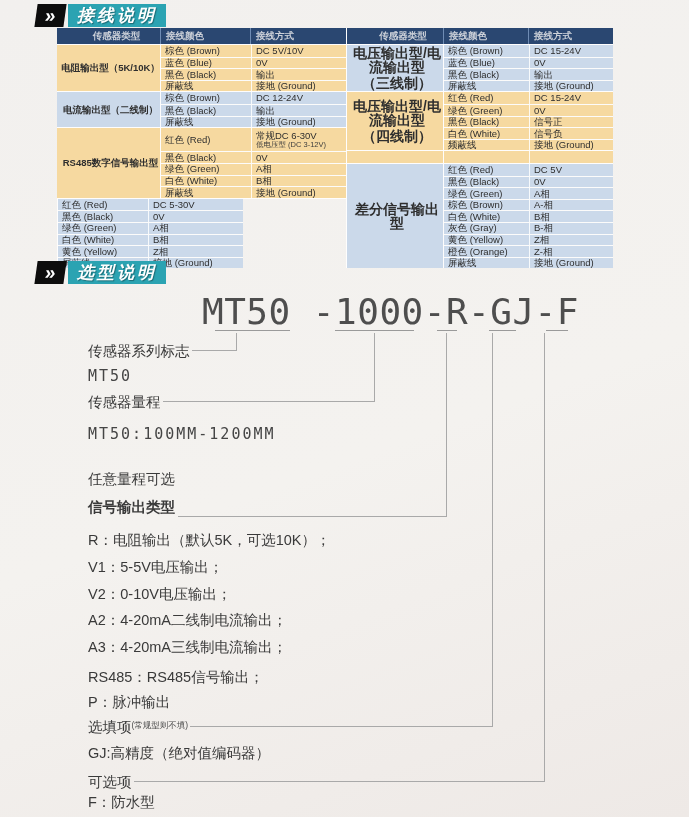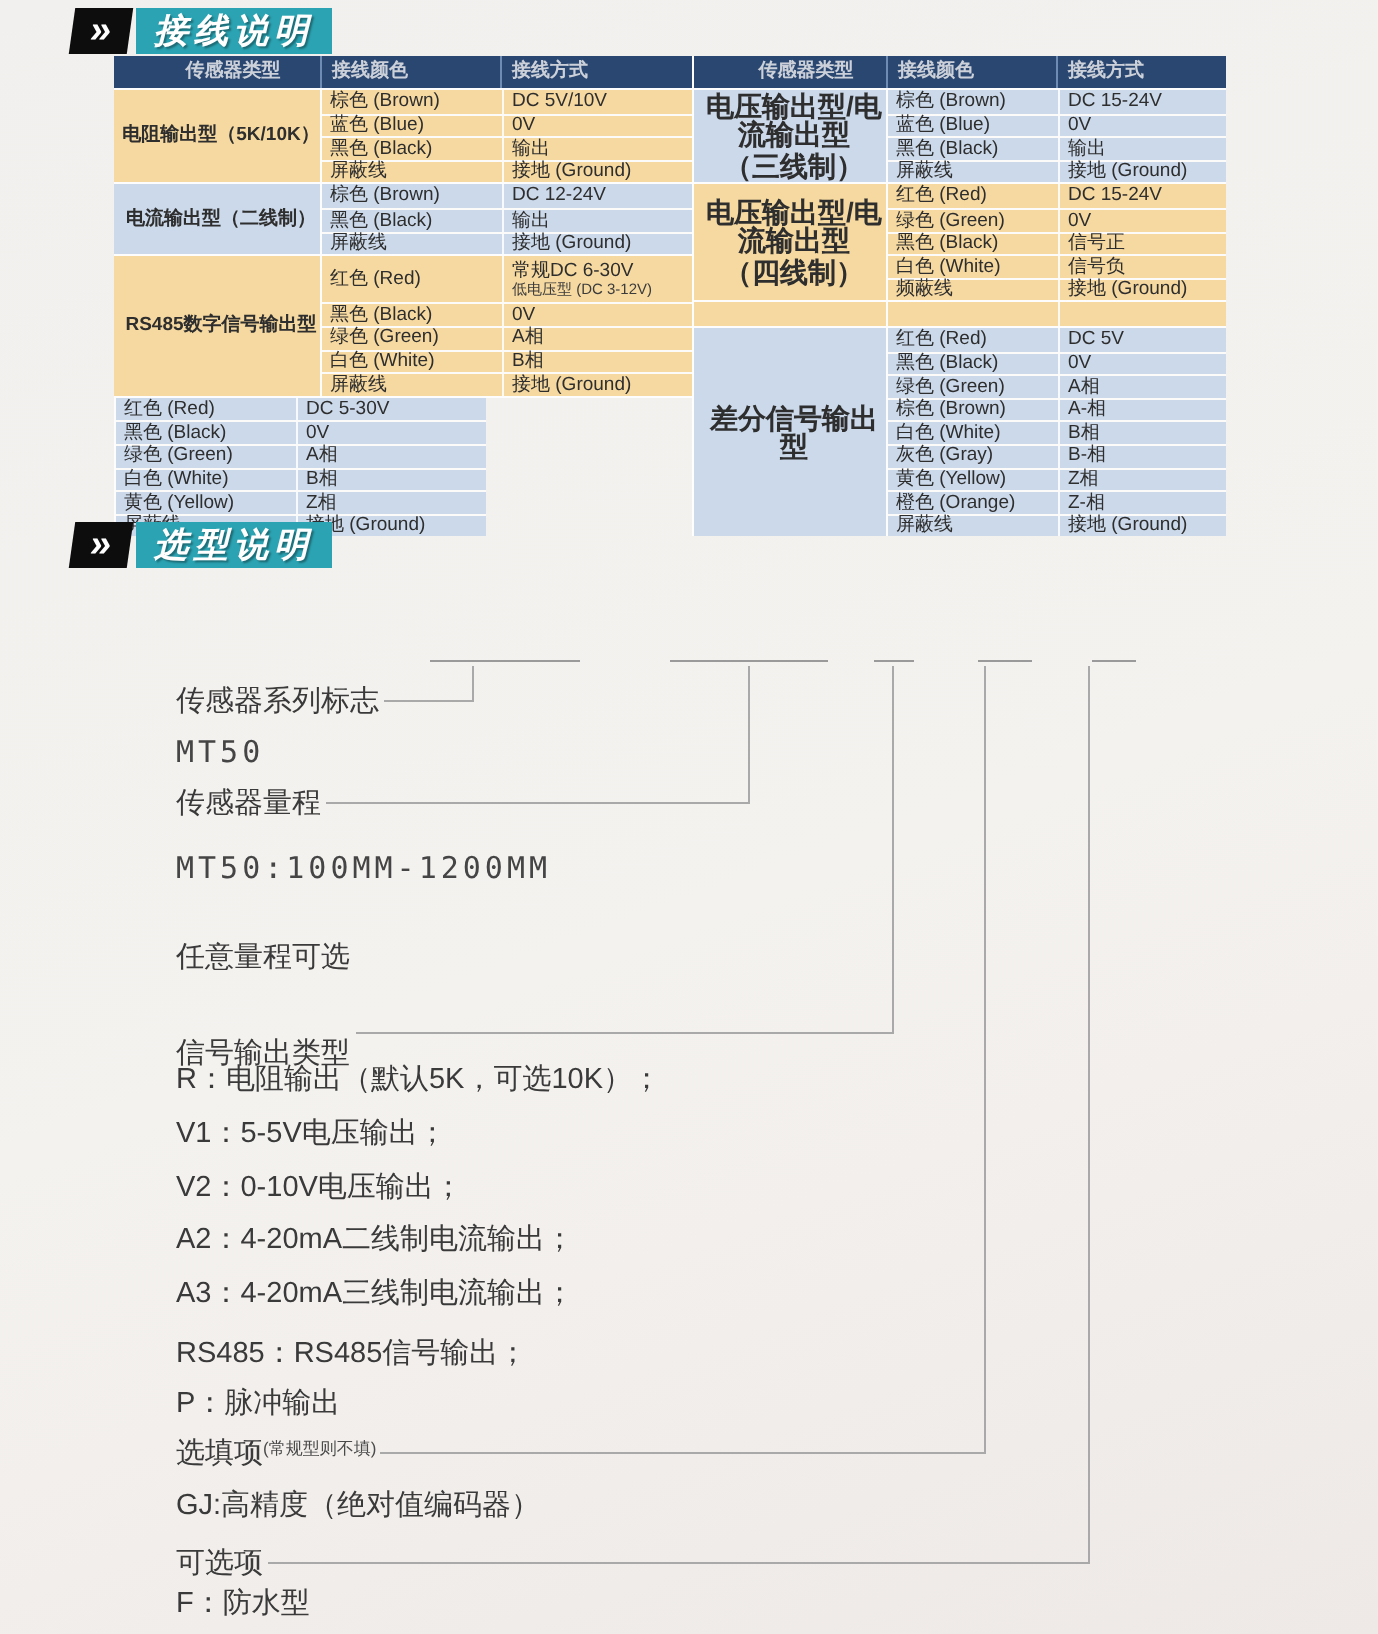--- a/index.html
+++ b/index.html
@@ -313,40 +313,41 @@
           </div>
         </div>
       </div>
   </div>
 
   <div class="sec-title" id="title2">
     <div class="chev">»</div>
     <div class="title-box">选型说明</div>
   </div>
 
+  <div class="model-code">MT50 -1000-R-GJ-F</div>
 
   <div class="uline" style="left:215px; top:330px; width:75px;"></div>
   <div class="uline" style="left:335px; top:330px; width:79px;"></div>
   <div class="uline" style="left:437px; top:330px; width:20px;"></div>
   <div class="uline" style="left:489px; top:330px; width:27px;"></div>
   <div class="uline" style="left:546px; top:330px; width:22px;"></div>
 
   <div class="conn" style="left:192px; top:333px; width:45px;  height:18px;"></div>
   <div class="conn" style="left:163px; top:333px; width:212px; height:69px;"></div>
   <div class="conn" style="left:178px; top:333px; width:269px; height:184px;"></div>
   <div class="conn" style="left:190px; top:333px; width:303px; height:394px;"></div>
   <div class="conn" style="left:134px; top:333px; width:411px; height:449px;"></div>
 
   <div id="sel-lines">
       <div class="sel-line" style="top: 344px;"><span>传感器系列标志</span></div>
       <div class="sel-line mono" style="top: 368px;"><span>MT50</span></div>
       <div class="sel-line" style="top: 395px;"><span>传感器量程</span></div>
       <div class="sel-line mono" style="top: 426px;"><span>MT50:100MM-1200MM</span></div>
       <div class="sel-line" style="top: 472px;"><span>任意量程可选</span></div>
-      <div class="sel-line" style="top: 520px;"><span>信号输出类型</span></div>
+      <div class="sel-line" style="top: 500px; font-weight: bold;"><span>信号输出类型</span></div>
       <div class="sel-line" style="top: 533px;"><span>R：电阻输出（默认5K，可选10K）；</span></div>
       <div class="sel-line" style="top: 560px;"><span>V1：5-5V电压输出；</span></div>
       <div class="sel-line" style="top: 587px;"><span>V2：0-10V电压输出；</span></div>
       <div class="sel-line" style="top: 613px;"><span>A2：4-20mA二线制电流输出；</span></div>
       <div class="sel-line" style="top: 640px;"><span>A3：4-20mA三线制电流输出；</span></div>
       <div class="sel-line" style="top: 670px;"><span>RS485：RS485信号输出；</span></div>
       <div class="sel-line" style="top: 695px;"><span>P：脉冲输出</span></div>
       <div class="sel-line" style="top: 720px;"><span>选填项</span><span class="sup">(常规型则不填)</span></div>
       <div class="sel-line" style="top: 746px;"><span>GJ:高精度（绝对值编码器）</span></div>
       <div class="sel-line" style="top: 775px;"><span>可选项</span></div>

